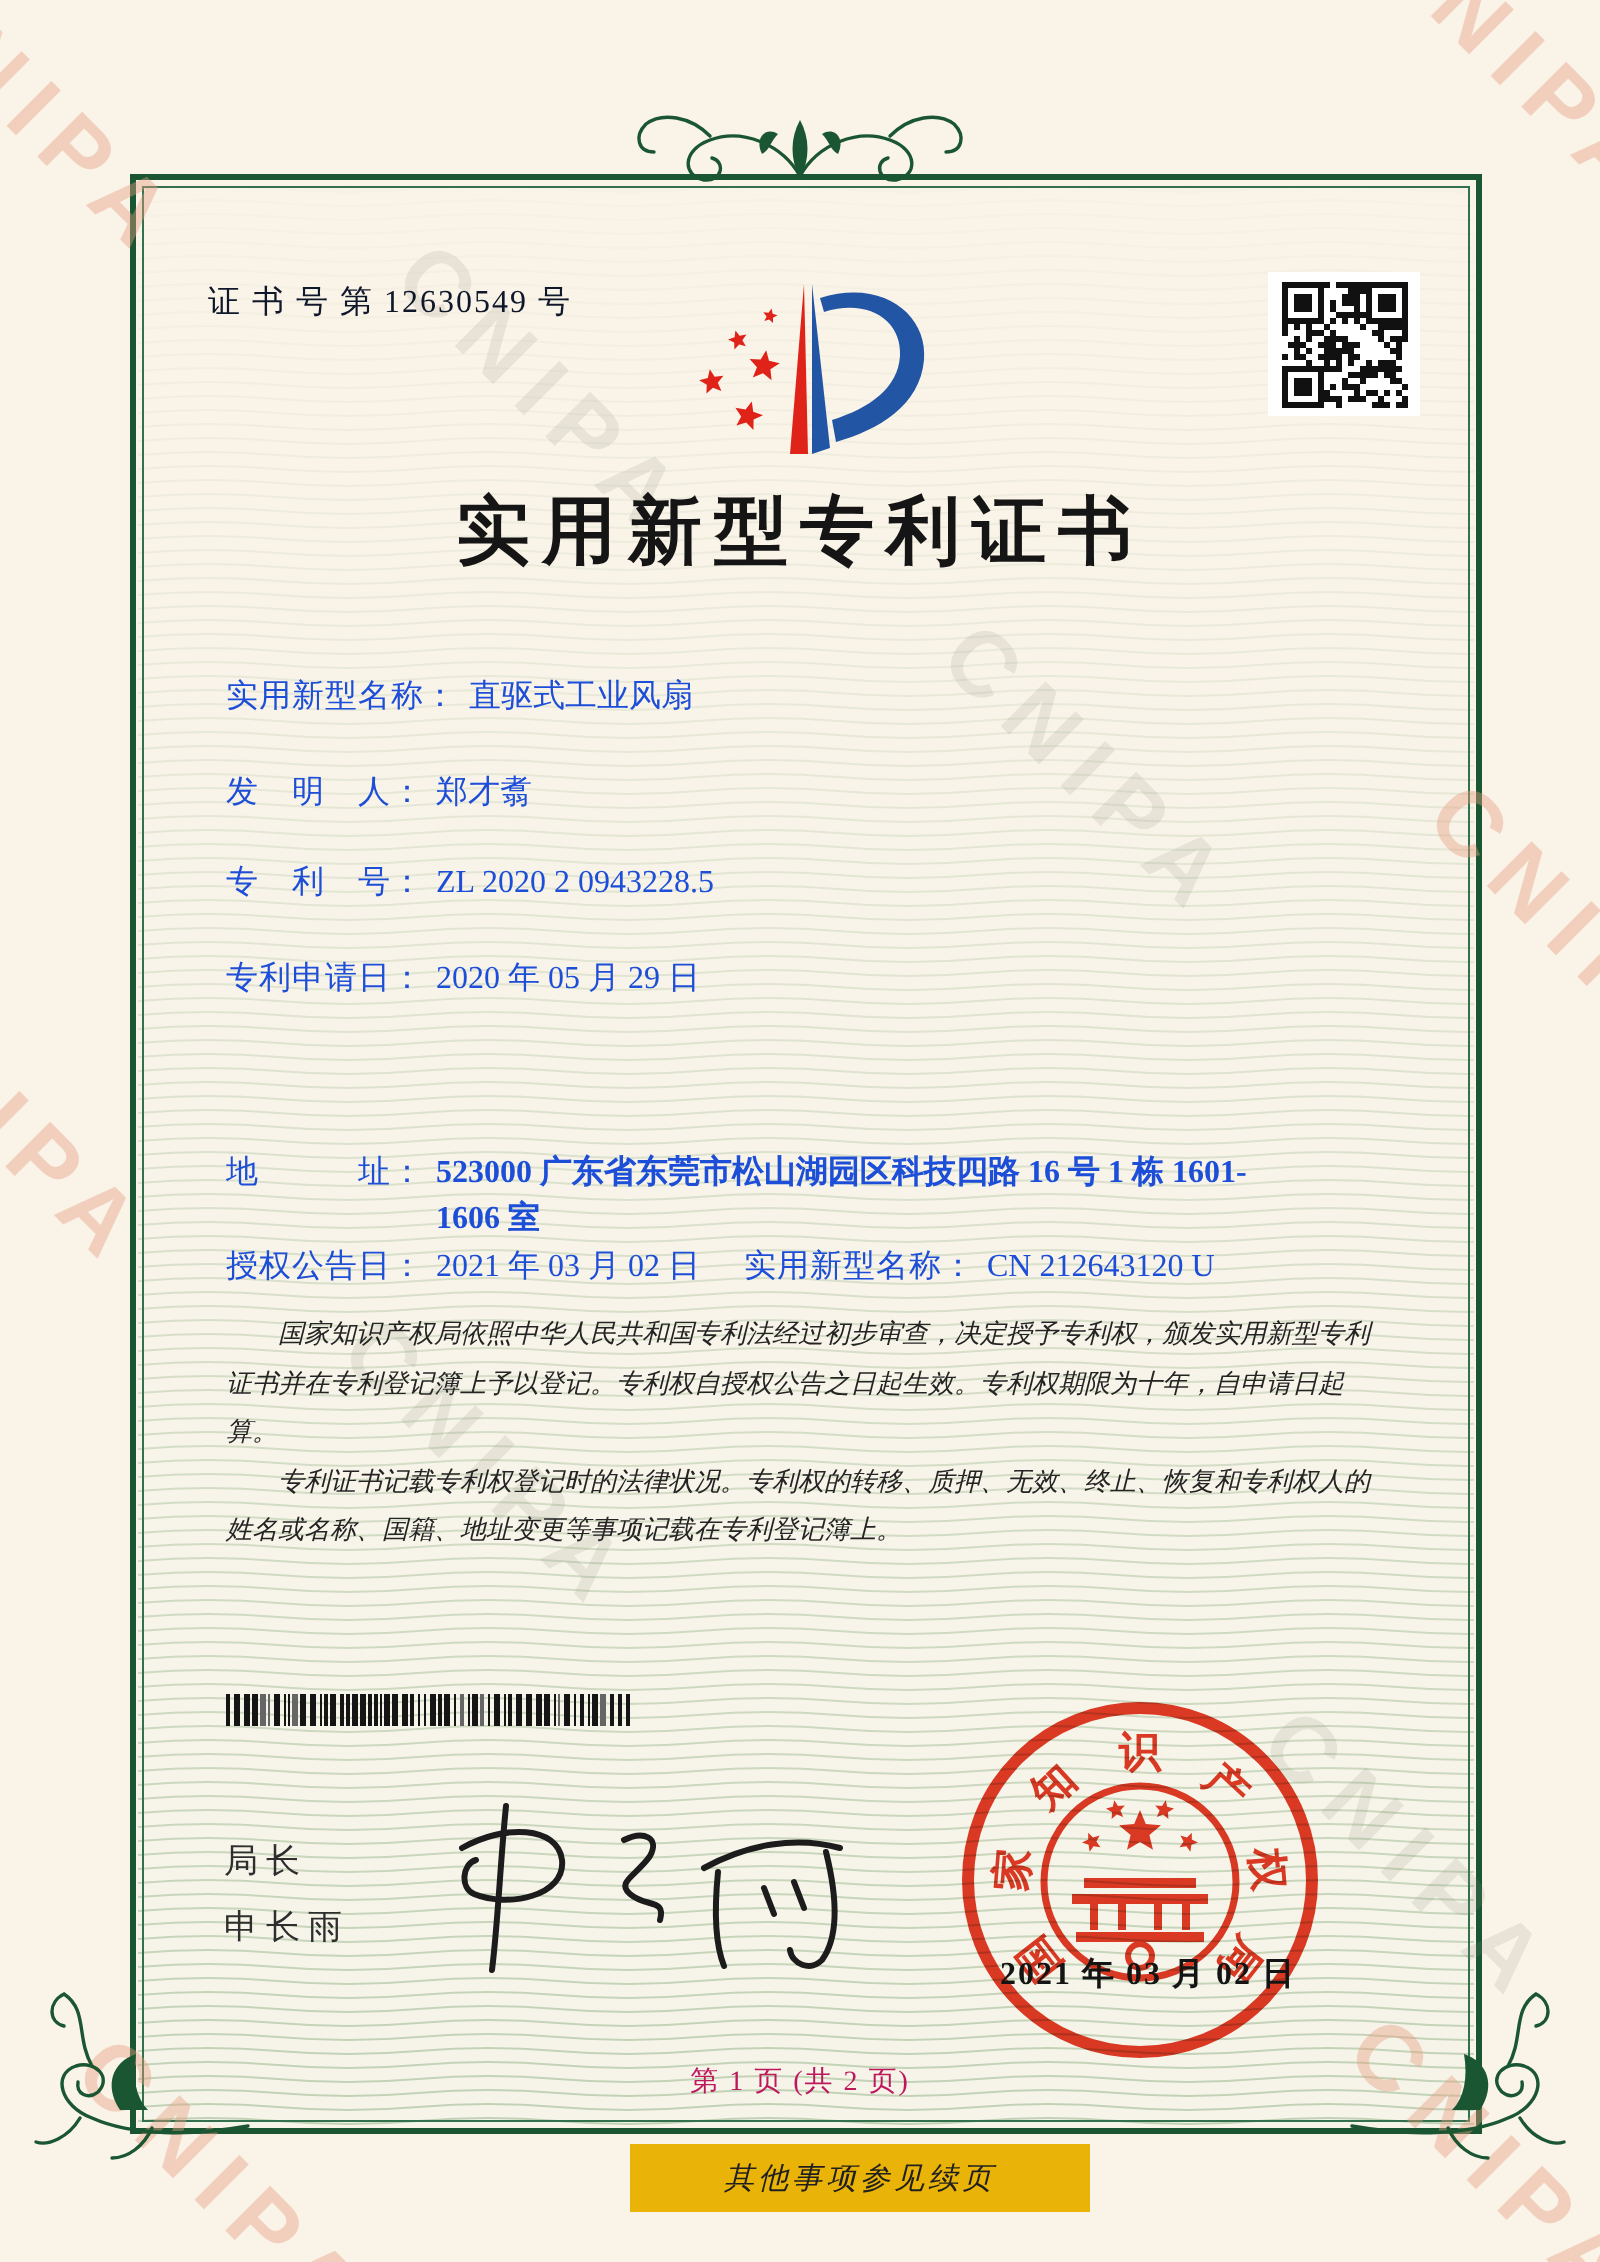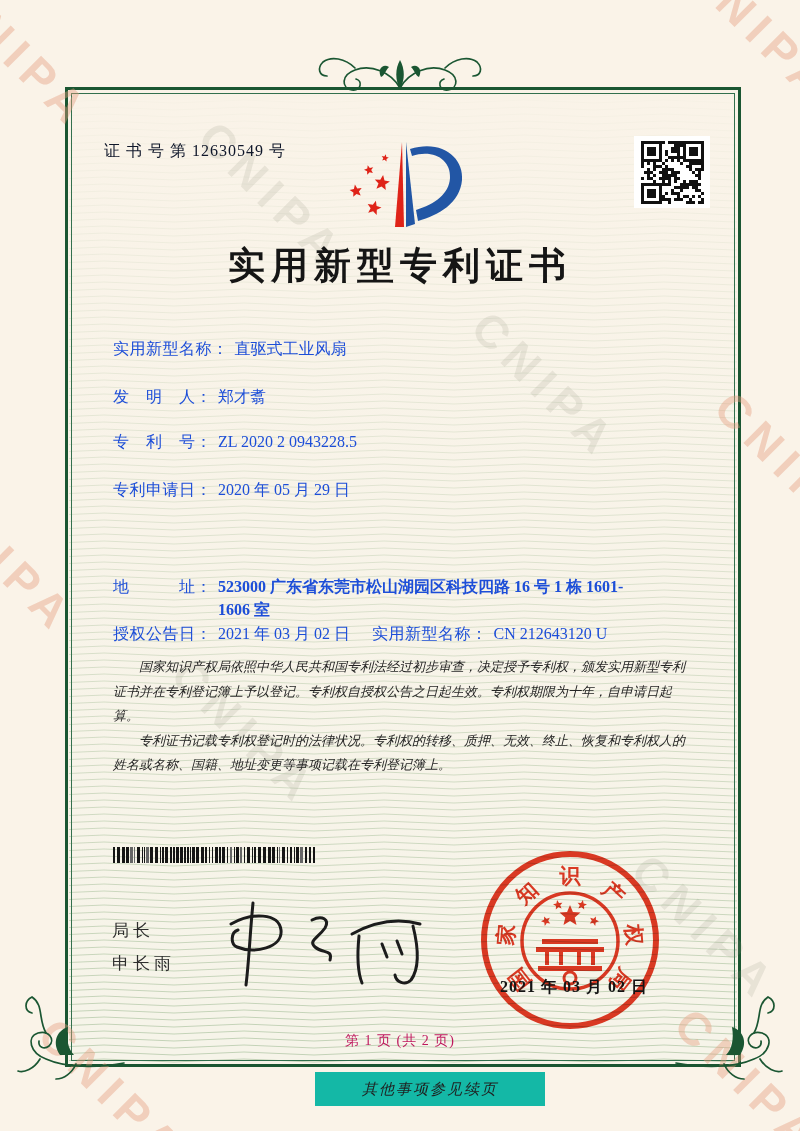--- a/index.html
+++ b/index.html
@@ -55,21 +55,21 @@
   .barcode{position:absolute;left:113px;top:847px;z-index:5;}
   .sig-titles{position:absolute;left:112px;top:914px;z-index:5;
               font-family:"Liberation Sans","DejaVu Sans",sans-serif;
               font-size:17px;color:#2e2e2e;letter-spacing:4px;line-height:33px;}
   .signature{position:absolute;left:222px;top:888px;z-index:6;}
   .seal{position:absolute;left:475px;top:845px;z-index:5;mix-blend-mode:multiply;opacity:.95;}
   .seal-date{position:absolute;left:500px;top:977px;z-index:7;font-size:16px;
              font-weight:bold;color:#141414;letter-spacing:1px;}
   .page-no{position:absolute;left:0;top:1032px;width:100%;text-align:center;
            font-size:14px;color:#be185d;z-index:5;letter-spacing:1px;}
-  .note-box{position:absolute;left:315px;top:1072px;width:230px;height:34px;background:#14b8a6;
+  .note-box{position:absolute;left:315px;top:1072px;width:230px;height:34px;background:#eab308;
             z-index:5;display:flex;align-items:center;justify-content:center;}
   .note{font-style:italic;font-size:15px;letter-spacing:2px;color:#1f1f1f;}
   svg text{font-family:"Liberation Serif","DejaVu Serif",serif;}
 </style>
 </head>
 <body>
 
 <div class="page">
 
   <span class="wm wm-out w1">CNIPA</span>

